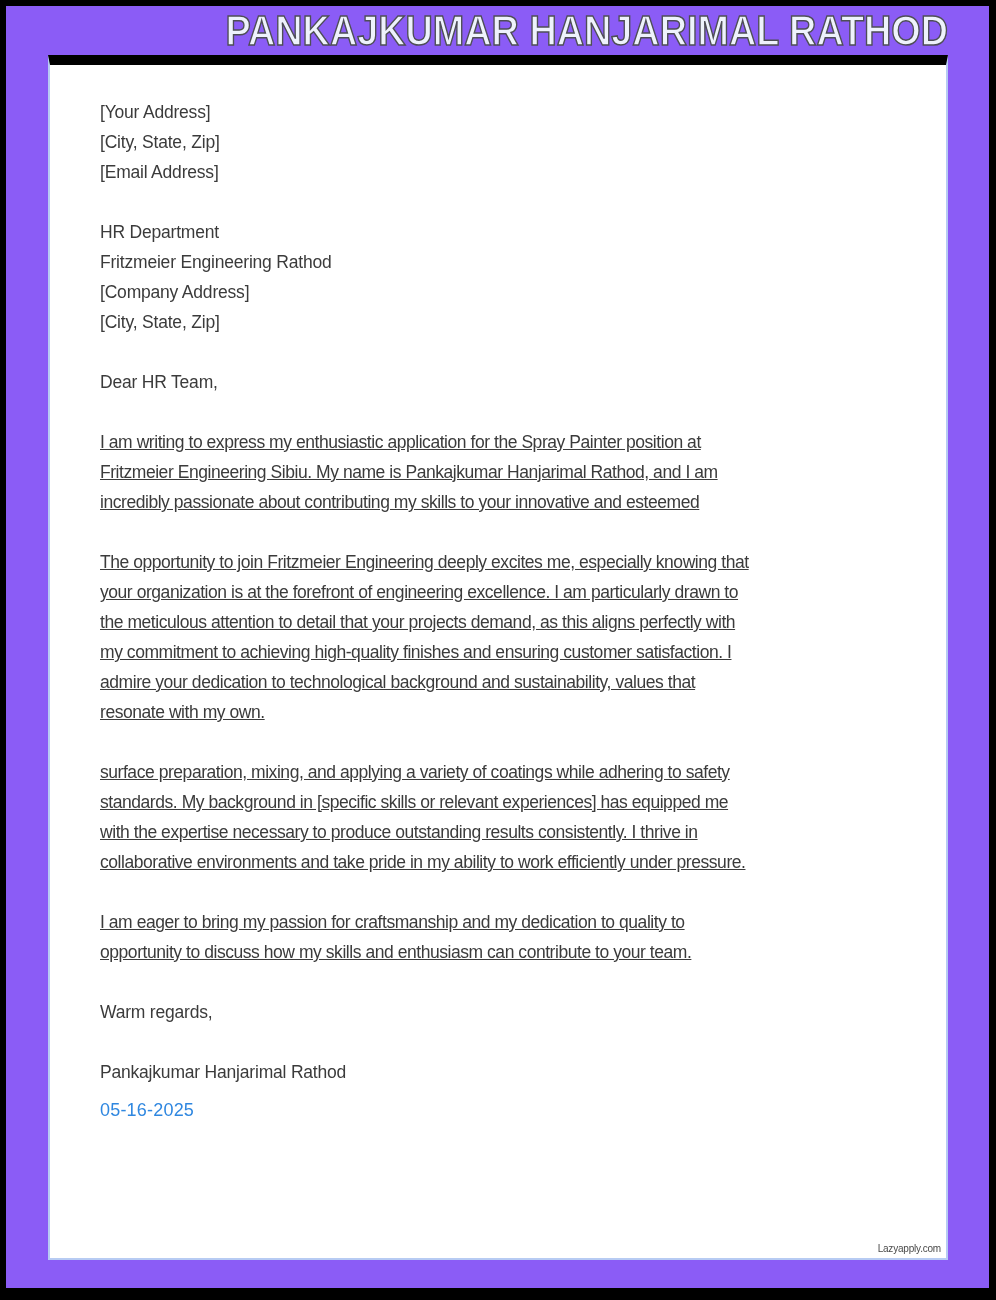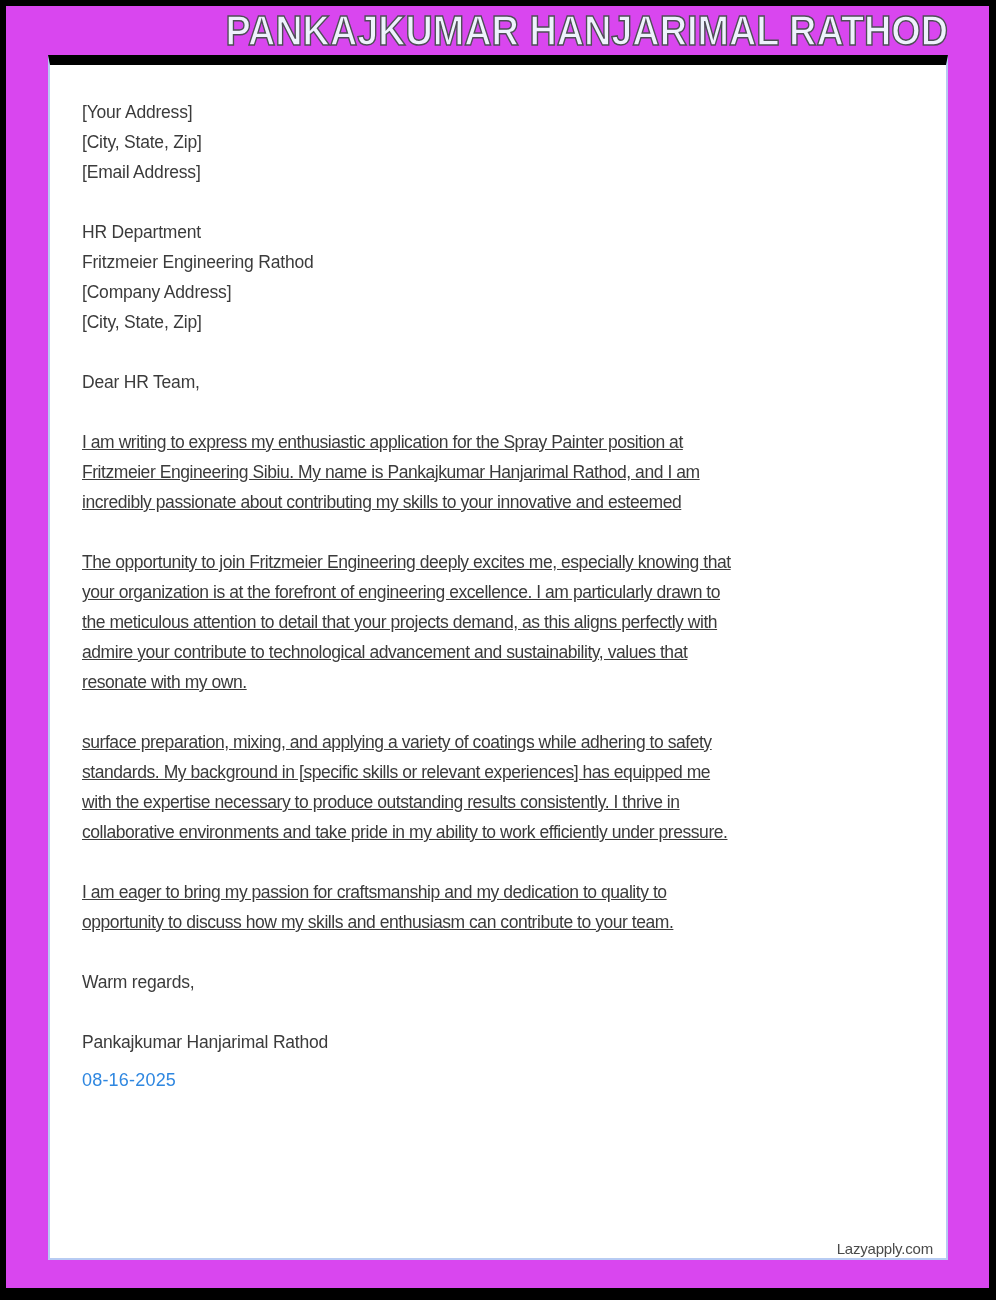--- a/index.html
+++ b/index.html
@@ -10,21 +10,21 @@
     width: 996px;
     height: 1300px;
     font-family: "Liberation Sans", "DejaVu Sans", sans-serif;
     overflow: hidden;
   }
   .frame {
     position: relative;
     box-sizing: border-box;
     width: 996px;
     height: 1300px;
-    background: #d946ef;
+    background: #8b5cf6;
     border-style: solid;
     border-color: #000;
     border-width: 6px 7px 12px 6px;
   }
   .doc-title {
     position: absolute;
     top: 0px;
     left: 42px;
     width: 900px;
     height: 49px;
@@ -44,21 +44,21 @@
     left: 42px;
     top: 49px;
     width: 900px;
     height: 1205px;
     box-sizing: border-box;
     background: #ffffff;
     border-top: 10px solid #000000;
     border-left: 2px solid #b7cbf3;
     border-right: 2px solid #b7cbf3;
     border-bottom: 2px solid #b7cbf3;
-    padding: 32px 50px 0 32px;
+    padding: 32px 50px 0 50px;
   }
   .line {
     font-size: 17.5px;
     line-height: 30px;
     color: #3b3b3b;
     letter-spacing: -0.2px;
     white-space: nowrap;
   }
   .para .line {
     letter-spacing: -0.45px;
@@ -71,23 +71,23 @@
     margin-top: 8px;
     font-size: 18px;
     line-height: 30px;
     color: #2f87e0;
     letter-spacing: 0.2px;
     position: relative;
     z-index: 2;
   }
   .watermark {
     position: absolute;
-    right: 13px;
+    right: 5px;
     bottom: 0px;
-    font-size: 15px;
+    font-size: 10px;
     line-height: 19px;
     color: #4a4a4a;
     letter-spacing: -0.2px;
   }
 </style>
 </head>
 <body>
 
 <div class="frame">
 
@@ -121,21 +121,22 @@
       <div class="line">Fritzmeier Engineering Sibiu. My name is Pankajkumar Hanjarimal Rathod, and I am</div>
       <div class="line">incredibly passionate about contributing my skills to your innovative and esteemed</div>
     </div>
 
     <div class="gap"></div>
 
     <div class="para">
       <div class="line">The opportunity to join Fritzmeier Engineering deeply excites me, especially knowing that</div>
       <div class="line">your organization is at the forefront of engineering excellence. I am particularly drawn to</div>
       <div class="line">the meticulous attention to detail that your projects demand, as this aligns perfectly with</div>
-      <div class="line">admire your contribute to technological advancement and sustainability, values that</div>
+      <div class="line">my commitment to achieving high-quality finishes and ensuring customer satisfaction. I</div>
+      <div class="line">admire your dedication to technological background and sustainability, values that</div>
       <div class="line">resonate with my own.</div>
     </div>
 
     <div class="gap"></div>
 
     <div class="para">
       <div class="line">surface preparation, mixing, and applying a variety of coatings while adhering to safety</div>
       <div class="line">standards. My background in [specific skills or relevant experiences] has equipped me</div>
       <div class="line">with the expertise necessary to produce outstanding results consistently. I thrive in</div>
       <div class="line">collaborative environments and take pride in my ability to work efficiently under pressure.</div>
@@ -149,19 +150,19 @@
     </div>
 
     <div class="gap"></div>
 
     <div class="line">Warm regards,</div>
 
     <div class="gap"></div>
 
     <div class="line">Pankajkumar Hanjarimal Rathod</div>
 
-    <div class="date-line">08-16-2025</div>
+    <div class="date-line">05-16-2025</div>
 
     <div class="watermark">Lazyapply.com</div>
 
   </div>
 
 </div>
 
 </body></html>

